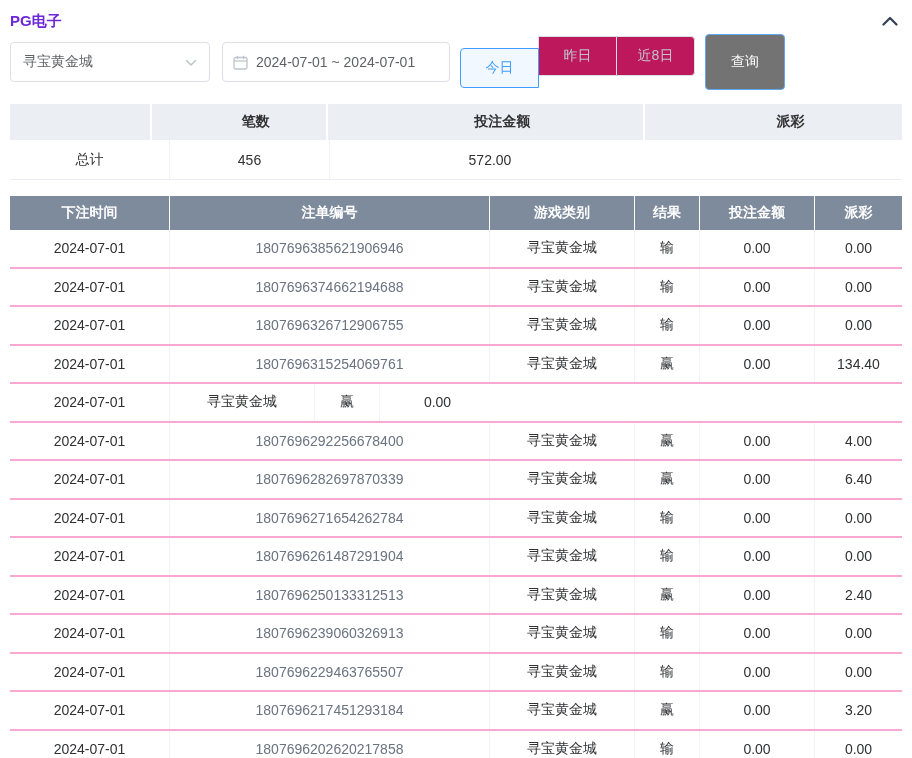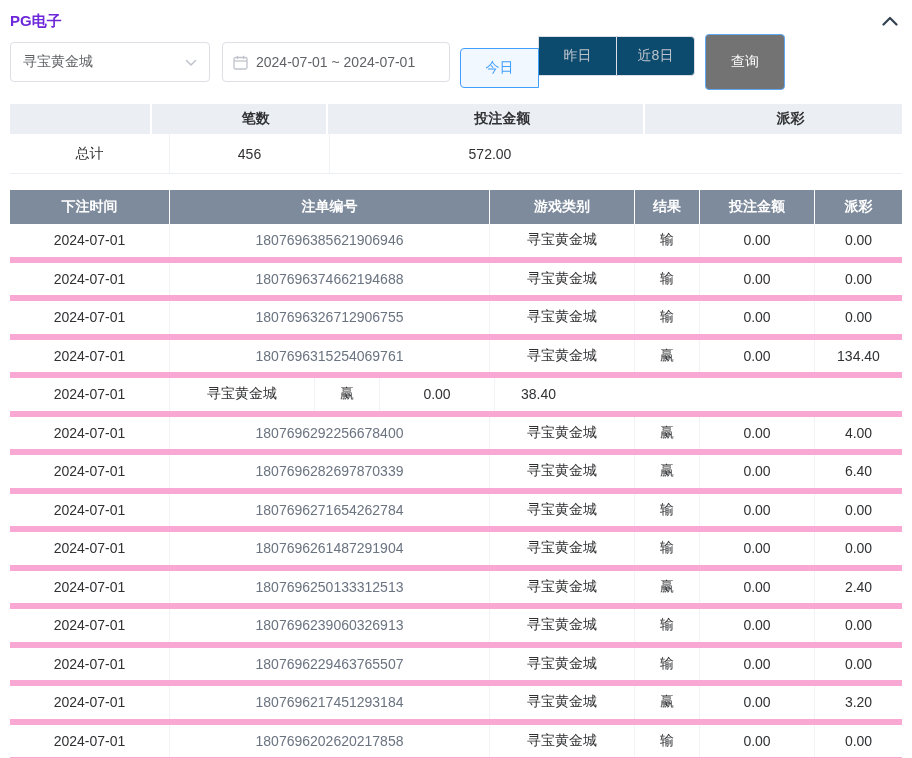--- a/index.html
+++ b/index.html
@@ -38,39 +38,39 @@
     width: 228px; height: 40px;
     border: 1px solid #dcdfe6; border-radius: 4px;
     display: flex; align-items: center;
     padding: 0 10px; color: #606266; background: #fff;
     margin-left: 12px; cursor: pointer;
   }
   .date-box .cal { margin-right: 8px; display: flex; align-items: center; }
   .quick-group { display: flex; margin-left: 10px; }
   .quick-btn {
     width: 79px; height: 40px;
-    background: #0c4a6e; border: 1px solid #dcdfe6;
+    background: #be185d; border: 1px solid #dcdfe6;
     color: #bfc4cc; font-size: 14px; cursor: pointer;
     margin-left: -1px;
   }
   .quick-btn:first-child { margin-left: 0; border-radius: 4px 0 0 4px; }
   .quick-btn:last-child { border-radius: 0 4px 4px 0; }
   .quick-btn.active {
     color: #409eff; border-color: #409eff;
     background: #f2f8ff; position: relative; z-index: 1; margin-top: 12px;
   }
   .search-btn {
     width: 80px; height: 56px; margin-left: 10px;
     background: #737373; border: 1px solid #5fa9f2; border-radius: 4px;
     color: #ffffff; font-size: 14px; cursor: pointer;
   }
 
   
   .summary { margin-top: 22px; }
-  .summary .s-head { display: flex; height: 30px; background: #ebeef3; gap: 34px; }
+  .summary .s-head { display: flex; height: 36px; background: #ebeef3; gap: 34px; }
   .summary .s-head .s-cell {
     display: flex; align-items: center; justify-content: center;
     font-weight: bold; color: #303133; border-right: 2px solid #ffffff;
   }
   .summary .s-head .s-cell:last-child { border-right: none; }
   .summary .s-body { display: flex; height: 40px; border-bottom: 1px solid #ebeef5; }
   .summary .s-body .s-cell {
     display: flex; align-items: center; justify-content: center;
     color: #303133; border-right: 1px solid #f0f2f5;
   }
@@ -79,21 +79,21 @@
 
   
   .bet-table { margin-top: 16px; }
   .t-head { display: flex; height: 34px; background: #7e8b9c; }
   .t-head .tcell {
     display: flex; align-items: center; justify-content: center;
     color: #ffffff; font-weight: bold; font-size: 14px;
     border-right: 1px solid #ffffff;
   }
   .t-head .tcell:last-child { border-right: none; }
-  .trow { display: flex; height: 38.5px; border-bottom: 6px solid #f9a8d4; background: #fff; }
+  .trow { display: flex; height: 38.5px; border-bottom: 2px solid #f9a8d4; background: #fff; }
   .trow .tcell {
     display: flex; align-items: center; justify-content: center;
     border-right: 1px solid #f1f3f6; color: #303133;
   }
   .trow .tcell:last-child { border-right: none; }
   .trow .col1 { color: #6a7380; }
   .col0 { width: 160px; } .col1 { width: 320px; } .col2 { width: 145px; }
   .col3 { width: 65px; }  .col4 { width: 115px; } .col5 { width: 87px; }
 </style>
 </head>
@@ -197,21 +197,20 @@
           <div class="tcell col2">寻宝黄金城</div>
           <div class="tcell col3">赢</div>
           <div class="tcell col4">0.00</div>
           <div class="tcell col5">134.40</div>
         </div>
         <div class="trow">
           <div class="tcell col0">2024-07-01</div>
           <div class="tcell col2">寻宝黄金城</div>
           <div class="tcell col3">赢</div>
           <div class="tcell col4">0.00</div>
-          <div class="tcell col5">38.40</div>
         </div>
         <div class="trow">
           <div class="tcell col0">2024-07-01</div>
           <div class="tcell col1">1807696292256678400</div>
           <div class="tcell col2">寻宝黄金城</div>
           <div class="tcell col3">赢</div>
           <div class="tcell col4">0.00</div>
           <div class="tcell col5">4.00</div>
         </div>
         <div class="trow">

